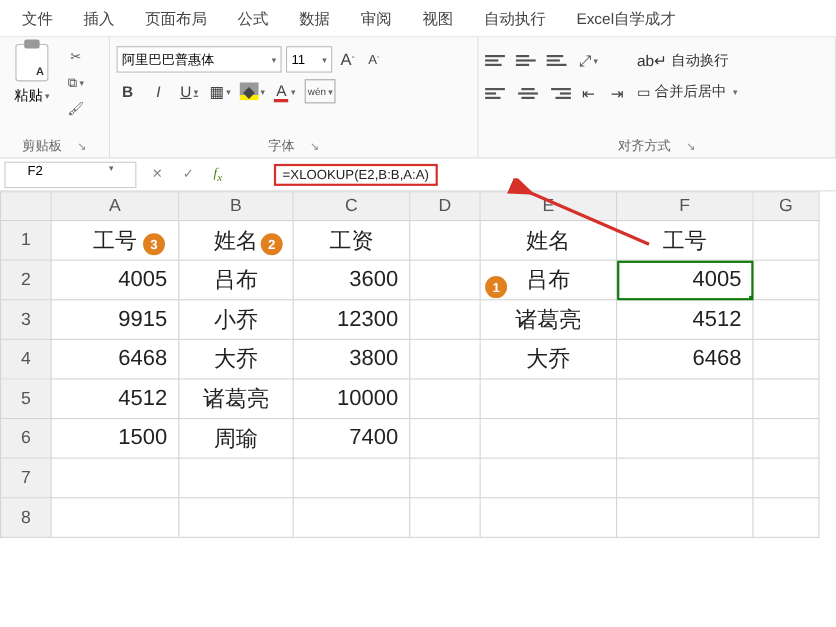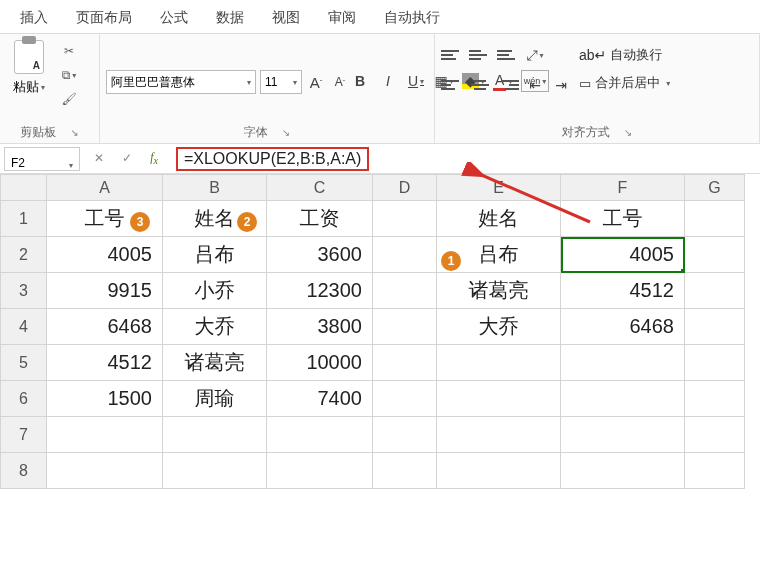--- a/index.html
+++ b/index.html
@@ -24,51 +24,53 @@
 .fbtn { min-width: 20px; height: 22px; display: flex; align-items: center; justify-content: center; color: #444; cursor: pointer; font-size: 14px; }
 .caret { font-size: 8px; color: #666; margin-left: 2px; }
 .align-col { display: flex; flex-direction: column; gap: 8px; }
 .align-row { display: flex; gap: 6px; align-items: center; }
 .abtn { width: 22px; height: 20px; display:flex; flex-direction:column; justify-content:center; gap:2px; cursor:pointer; }
 .abtn span { display:block; height:2px; background:#555; }
 .align-ext { display:flex; flex-direction:column; gap:10px; padding-left:8px; padding-top:2px; }
 .ext-btn { display:flex; align-items:center; gap:4px; font-size:13px; color:#333; cursor:pointer; white-space:nowrap; }
 .launcher { font-size: 10px; color: #888; cursor: pointer; }
 .namebox-row { display:flex; align-items:center; height:30px; border-bottom:1px solid #ddd; }
-.namebox { width:76px; height:24px; border:1px solid #ccc; margin:0 4px; padding:0 6px; font-size:12px; display:flex; align-items:flex-end; justify-content:space-between; background:#fff; }
+.namebox { width:120px; height:24px; border:1px solid #ccc; margin:0 4px; padding:0 20px; font-size:12px; display:flex; align-items:flex-start; justify-content:space-between; background:#fff; }
 .fx-btns { display:flex; align-items:center; gap:18px; padding:0 10px; color:#888; }
 .fx-btns .fx { font-style: italic; font-family: serif; color:#4d7c0f; }
 .formula-box { flex:1; height:26px; display:flex; align-items:center; padding-left:8px; position:relative; }
-.formula-highlight { border:2px solid #d6302b; padding:1px 6px; font-size:16px; color:#222; }
+.formula-highlight { border:2px solid #d6302b; padding:1px 6px; font-size:12px; color:#222;margin-left:29px; }
 .sheet-wrap { position:relative; }
 .sheet { border-collapse: collapse; table-layout: fixed; }
 .sheet th, .sheet td { border:1px solid #d4d4d4; height:36px; font-size:20px; color:#222; text-align:center; font-weight:normal; overflow:hidden; }
 .sheet .hcol { background:#f0f0f0; font-size:16px; color:#555; width:46px; }
 .sheet .hrow th { background:#f0f0f0; font-size:16px; color:#555; height:26px; }
 .sheet .corner { background:#f0f0f0; width:46px; height:26px; }
 .sheet td.num { text-align:right; padding-right:10px; }
 .sheet th.col-a { width:116px; } .sheet th.col-b { width:104px; } .sheet th.col-c { width:106px; }
 .sheet th.col-d { width:64px; } .sheet th.col-e { width:124px; } .sheet th.col-f { width:124px; }
 .sheet th.col-g { width:60px; }
 .sheet td.selcell { outline:2px solid #0f7b0f; outline-offset:-2px; position:relative; }
 .sheet td.selcell::after { content:""; position:absolute; right:-3px; bottom:-3px; width:6px; height:6px; background:#0f7b0f; }
 .badge { position:absolute; width:20px; height:20px; border-radius:50%; background:#e0801f; color:#fff; font-size:12px; font-weight:bold; display:flex; align-items:center; justify-content:center; z-index:5; }
 .arrow-svg { position:absolute; z-index:4; pointer-events:none; }
 </style>
 </head>
 <body>
 
 <div class="ribbon-tabs">
+  <div class="tab">文件</div>
   <div class="tab">插入</div>
   <div class="tab">页面布局</div>
   <div class="tab">公式</div>
   <div class="tab">数据</div>
+  <div class="tab">审阅</div>
   <div class="tab">视图</div>
-  <div class="tab">审阅</div>
   <div class="tab">自动执行</div>
+  <div class="tab">Excel自学成才</div>
 </div>
 
 <div class="ribbon">
 
   <div class="rgroup" style="width:100px">
     <div class="body">
       <div class="paste-col">
         <div class="paste-icon"></div>
         <div style="margin-top:4px; display:flex; align-items:center; font-size:13px;text-align:right;">
           <span>粘贴</span>
@@ -81,21 +83,21 @@
         <div class="mini-btn">🖌</div>
       </div>
     </div>
     <div class="label">
         <span>剪贴板</span>
         <span class="launcher">↘</span>
       </div>
   </div>
 
   <div class="rgroup font-group" style="width:335px">
-    <div class="body" style="flex-direction:row; padding-top:4px;margin-top:28px;">
+    <div class="body" style="flex-direction:column; padding-top:4px;">
       <div class="row1">
         <div class="font-name">
           <span>阿里巴巴普惠体</span>
             <span class="caret">▾</span>
         </div>
         <div class="font-size">
           <span>11</span>
             <span class="caret">▾</span>
         </div>
         <div class="fbtn" style="font-size:15px;">A<sup style="font-size:8px;">ˆ</sup></div>

